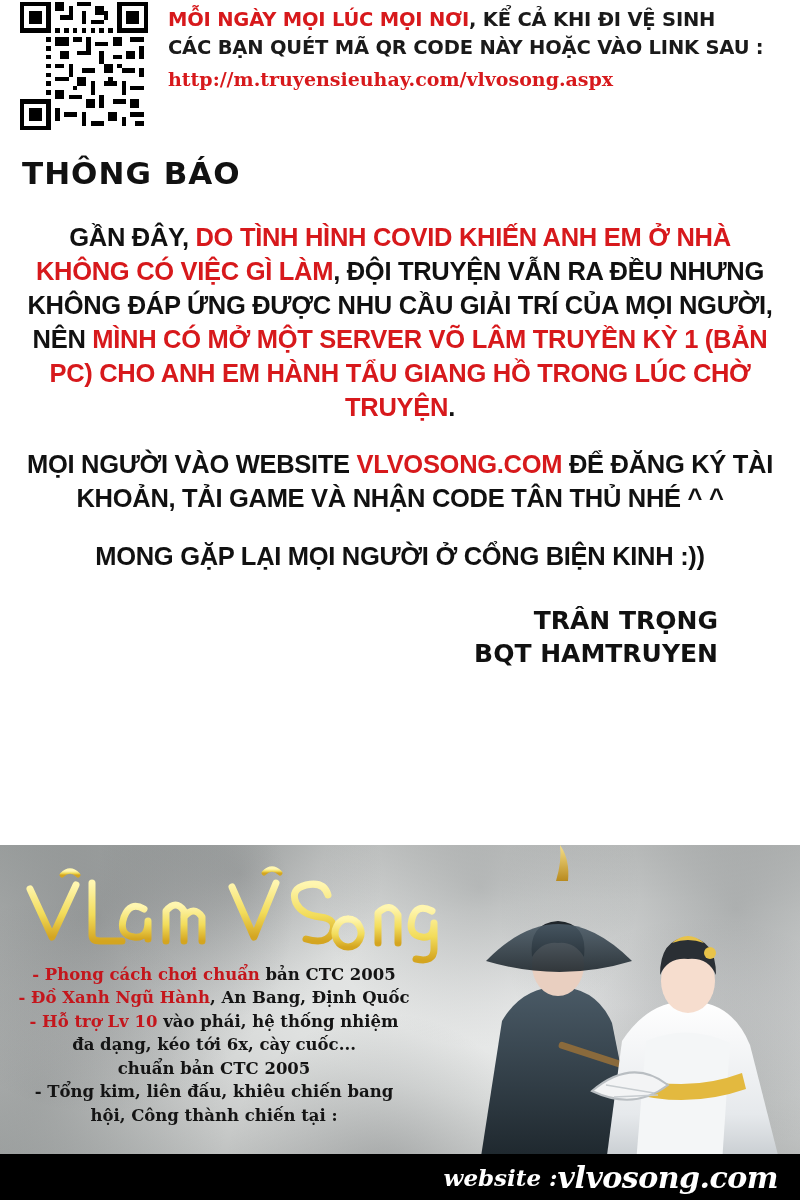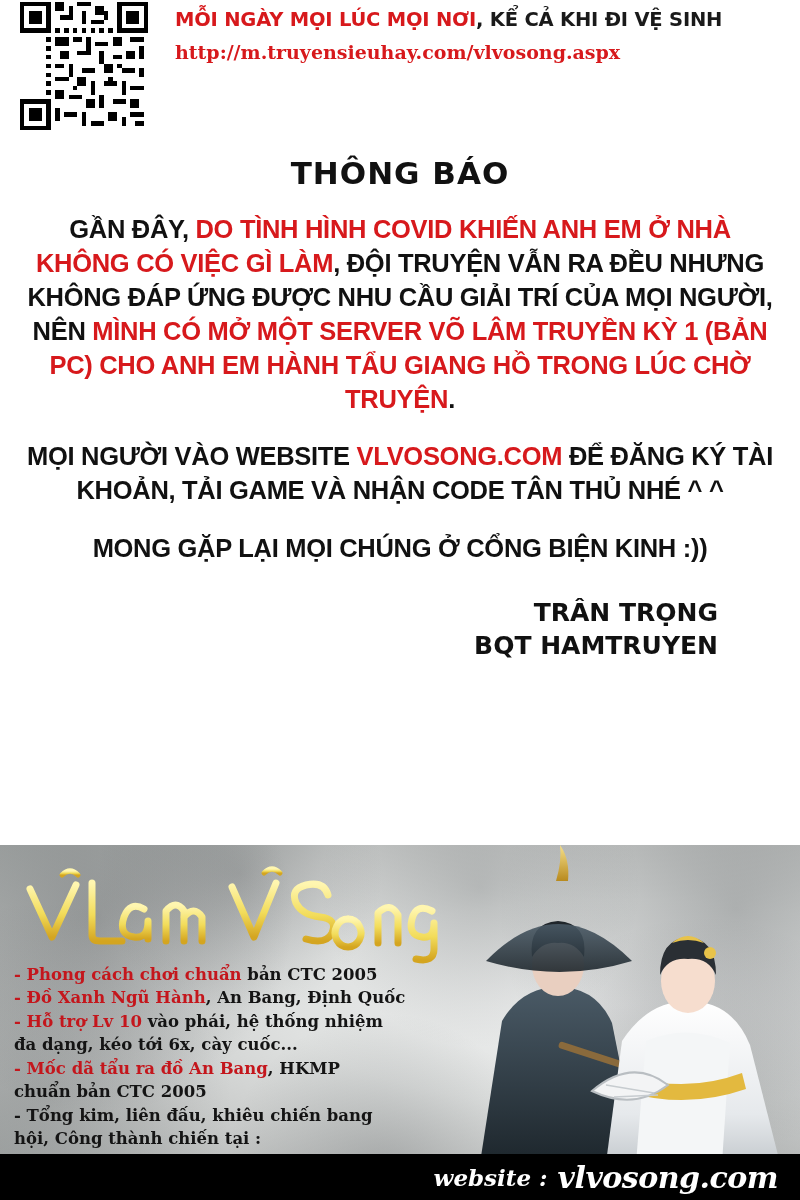--- a/index.html
+++ b/index.html
@@ -38,21 +38,20 @@
     height: 128px;
     background-color: #ffffff;
     position: relative;
   }
   .qr-code svg { display: block; }
 
   .banner-text {
     flex: 1;
     padding-top: 6px;
     padding-right: 0;
-    margin-left: 7px;
   }
   .banner-line {
     font-family: "DejaVu Sans", sans-serif;
     font-weight: bold;
     font-size: 19.5px;
     letter-spacing: -0.2px;
     color: #1a1a1a;
     line-height: 1.42;
     white-space: nowrap;
   }
@@ -66,27 +65,26 @@
     text-decoration: none;
     white-space: nowrap;
   }
 
   
   .notice {
     padding: 22px 22px 0 22px;
     box-sizing: border-box;
   }
   .notice-title {
-    text-align: center;
     font-family: "DejaVu Sans", sans-serif;
     font-weight: bold;
     font-size: 31px;
     letter-spacing: 1px;
     color: #111111;
-    margin-bottom: 22px;
+    margin-bottom: 30px;
   }
   .para {
     font-family: Liberation Sans, sans-serif;
     font-weight: bold;
     font-size: 25.5px;
     line-height: 1.33;
     color: #111111;
     margin-bottom: 24px;
     letter-spacing: -0.3px;
     text-align: center;
@@ -139,20 +137,21 @@
   .ad-features {
     position: absolute;
     left: 14px;
     top: 118px;
     width: 400px;
     font-family: "DejaVu Serif", serif;
     font-size: 16.5px;
     font-weight: bold;
     line-height: 1.42;
     color: #141414;
+    text-align: center;
   }
   .ad-features .red { color: #c4161c; }
   .ad-figures {
     position: absolute;
     right: 0;
     top: 0;
     width: 390px;
     height: 318px;
   }
   .ad-bar {
@@ -167,21 +166,20 @@
     justify-content: flex-end;
     padding-right: 22px;
     box-sizing: border-box;
   }
   .ad-bar .label {
     font-family: "DejaVu Serif", serif;
     font-style: italic;
     font-weight: bold;
     font-size: 23px;
     color: #ffffff;
-    margin-right: 10px;
     text-align: right;
   }
   .ad-bar .site {
     font-family: "DejaVu Serif", serif;
     font-style: italic;
     font-weight: bold;
     font-size: 30px;
     color: #ffffff;
     letter-spacing: -0.5px;
   }
@@ -282,38 +280,39 @@
             <rect x="22" y="14" width="1" height="1"></rect>
         </g>
       </svg>
     </div>
   </div>
 
   <div class="banner-text">
     <div class="banner-line">
       <span class="red">MỖI NGÀY MỌI LÚC MỌI NƠI</span><span>, KỂ CẢ KHI ĐI VỆ SINH</span>
     </div>
+    <div class="banner-line">CÁC BẠN QUÉT MÃ QR CODE NÀY HOẶC VÀO LINK SAU :</div>
     <a class="banner-link" href="#">http://m.truyensieuhay.com/vlvosong.aspx</a>
   </div>
 </div>
 
 <div class="notice">
 
   <div class="notice-title">THÔNG BÁO</div>
 
   <div class="para">
     <span>GẦN ĐÂY, </span><span class="red">DO TÌNH HÌNH COVID KHIẾN ANH EM Ở NHÀ KHÔNG CÓ VIỆC GÌ LÀM</span><span>, ĐỘI TRUYỆN VẪN RA ĐỀU NHƯNG KHÔNG ĐÁP ỨNG ĐƯỢC NHU CẦU GIẢI TRÍ CỦA MỌI NGƯỜI, NÊN </span><span class="red">MÌNH CÓ MỞ MỘT SERVER VÕ LÂM TRUYỀN KỲ 1 (BẢN PC) CHO ANH EM HÀNH TẨU GIANG HỒ TRONG LÚC CHỜ TRUYỆN</span><span>.</span>
   </div>
 
 
   <div class="para">
     <span>MỌI NGƯỜI VÀO WEBSITE </span><span class="red">VLVOSONG.COM</span><span> ĐỂ ĐĂNG KÝ TÀI KHOẢN, TẢI GAME VÀ NHẬN CODE TÂN THỦ NHÉ ^ ^</span>
   </div>
 
-  <div class="para tight">MONG GẶP LẠI MỌI CHÚNG Ở CỔNG BIỆN KINH :))</div>
+  <div class="para tight">MONG GẶP LẠI MỌI NGƯỜI Ở CỔNG BIỆN KINH :))</div>
 
   <div class="signature">
     <div>TRÂN TRỌNG</div>
     <div>BQT HAMTRUYEN</div>
   </div>
 </div>
 
 <div class="ad">
   <div class="ad-ink"></div>
 
@@ -348,21 +347,20 @@
 
       <path d="M414 52 q-16 -8 -20 8 q-4 16 10 18 q12 2 12 -14 L416 90 q0 14 -18 10"></path>
     </g>
   </svg>
 
   <div class="ad-features">
     <div><span class="red">- Phong cách chơi chuẩn </span><span>bản CTC 2005</span></div>
     <div><span class="red">- Đồ Xanh Ngũ Hành</span><span>, An Bang, Định Quốc</span></div>
     <div><span class="red">- Hỗ trợ Lv 10 </span><span>vào phái, hệ thống nhiệm</span></div>
     <div><span>đa dạng, kéo tới 6x, cày cuốc...</span></div>
-    <div><span class="red">- Mốc dã tẩu ra đồ An Bang</span><span>, HKMP</span></div>
     <div><span>chuẩn bản CTC 2005</span></div>
     <div><span>- Tổng kim, liên đấu, khiêu chiến bang</span></div>
     <div><span>hội, Công thành chiến tại :</span></div>
   </div>
 
   <svg class="ad-figures" viewBox="0 0 390 318">
     <defs>
       <linearGradient id="robe" x1="0" y1="0" x2="0" y2="1">
         <stop offset="0%" stop-color="#ffffff"></stop>
         <stop offset="70%" stop-color="#e6e9ec"></stop>

